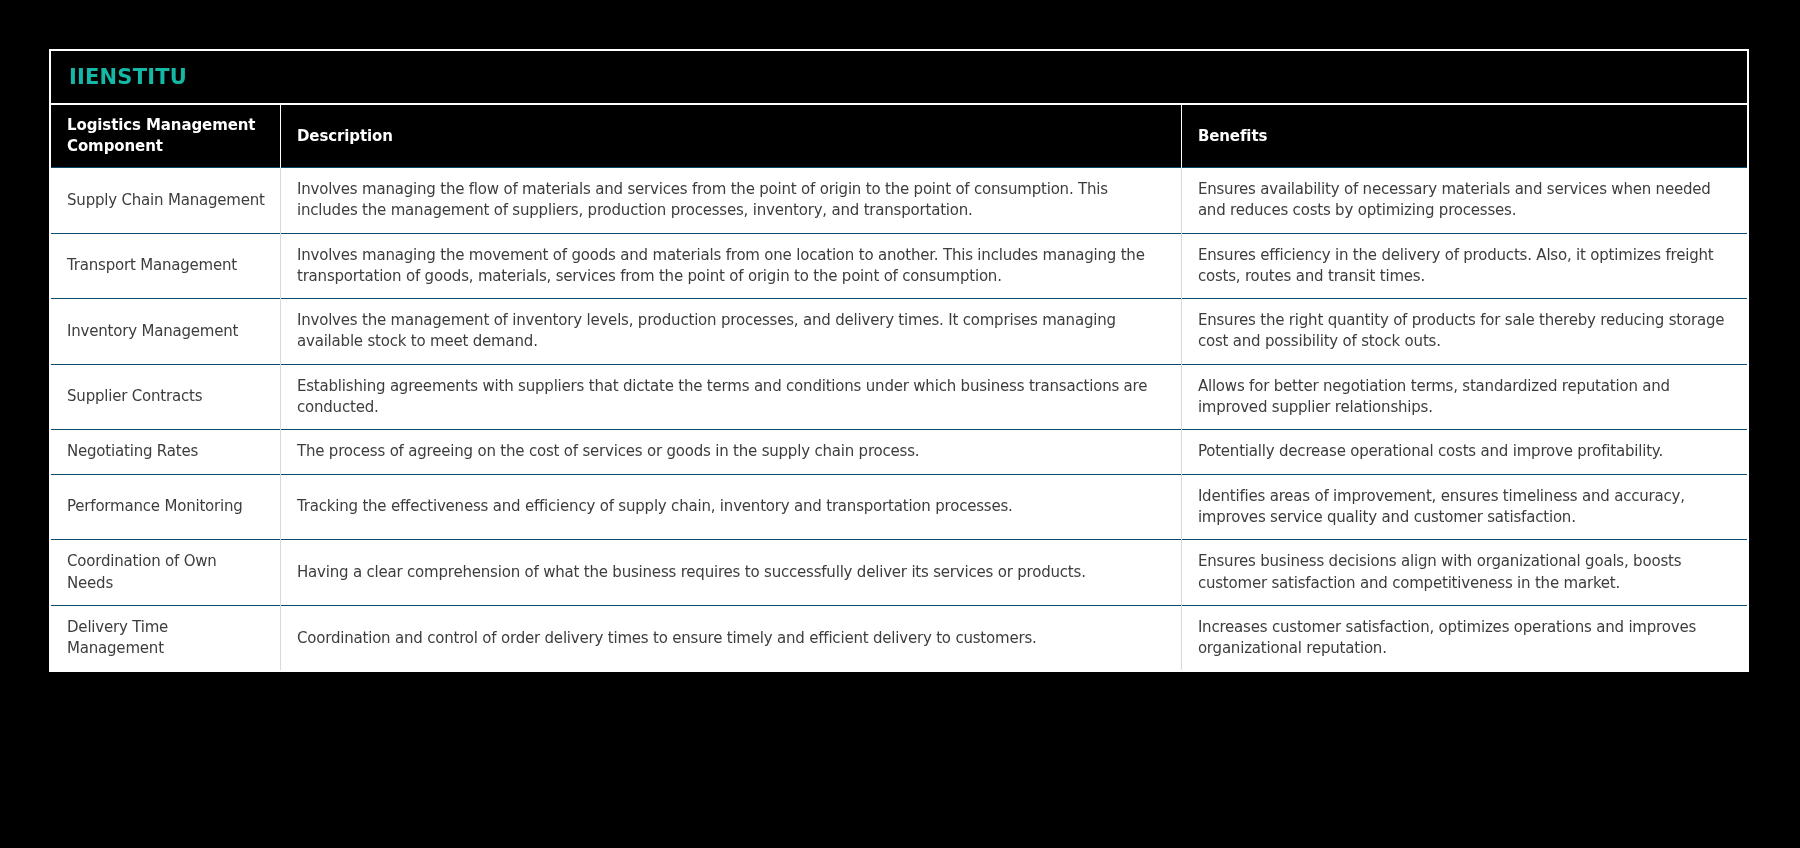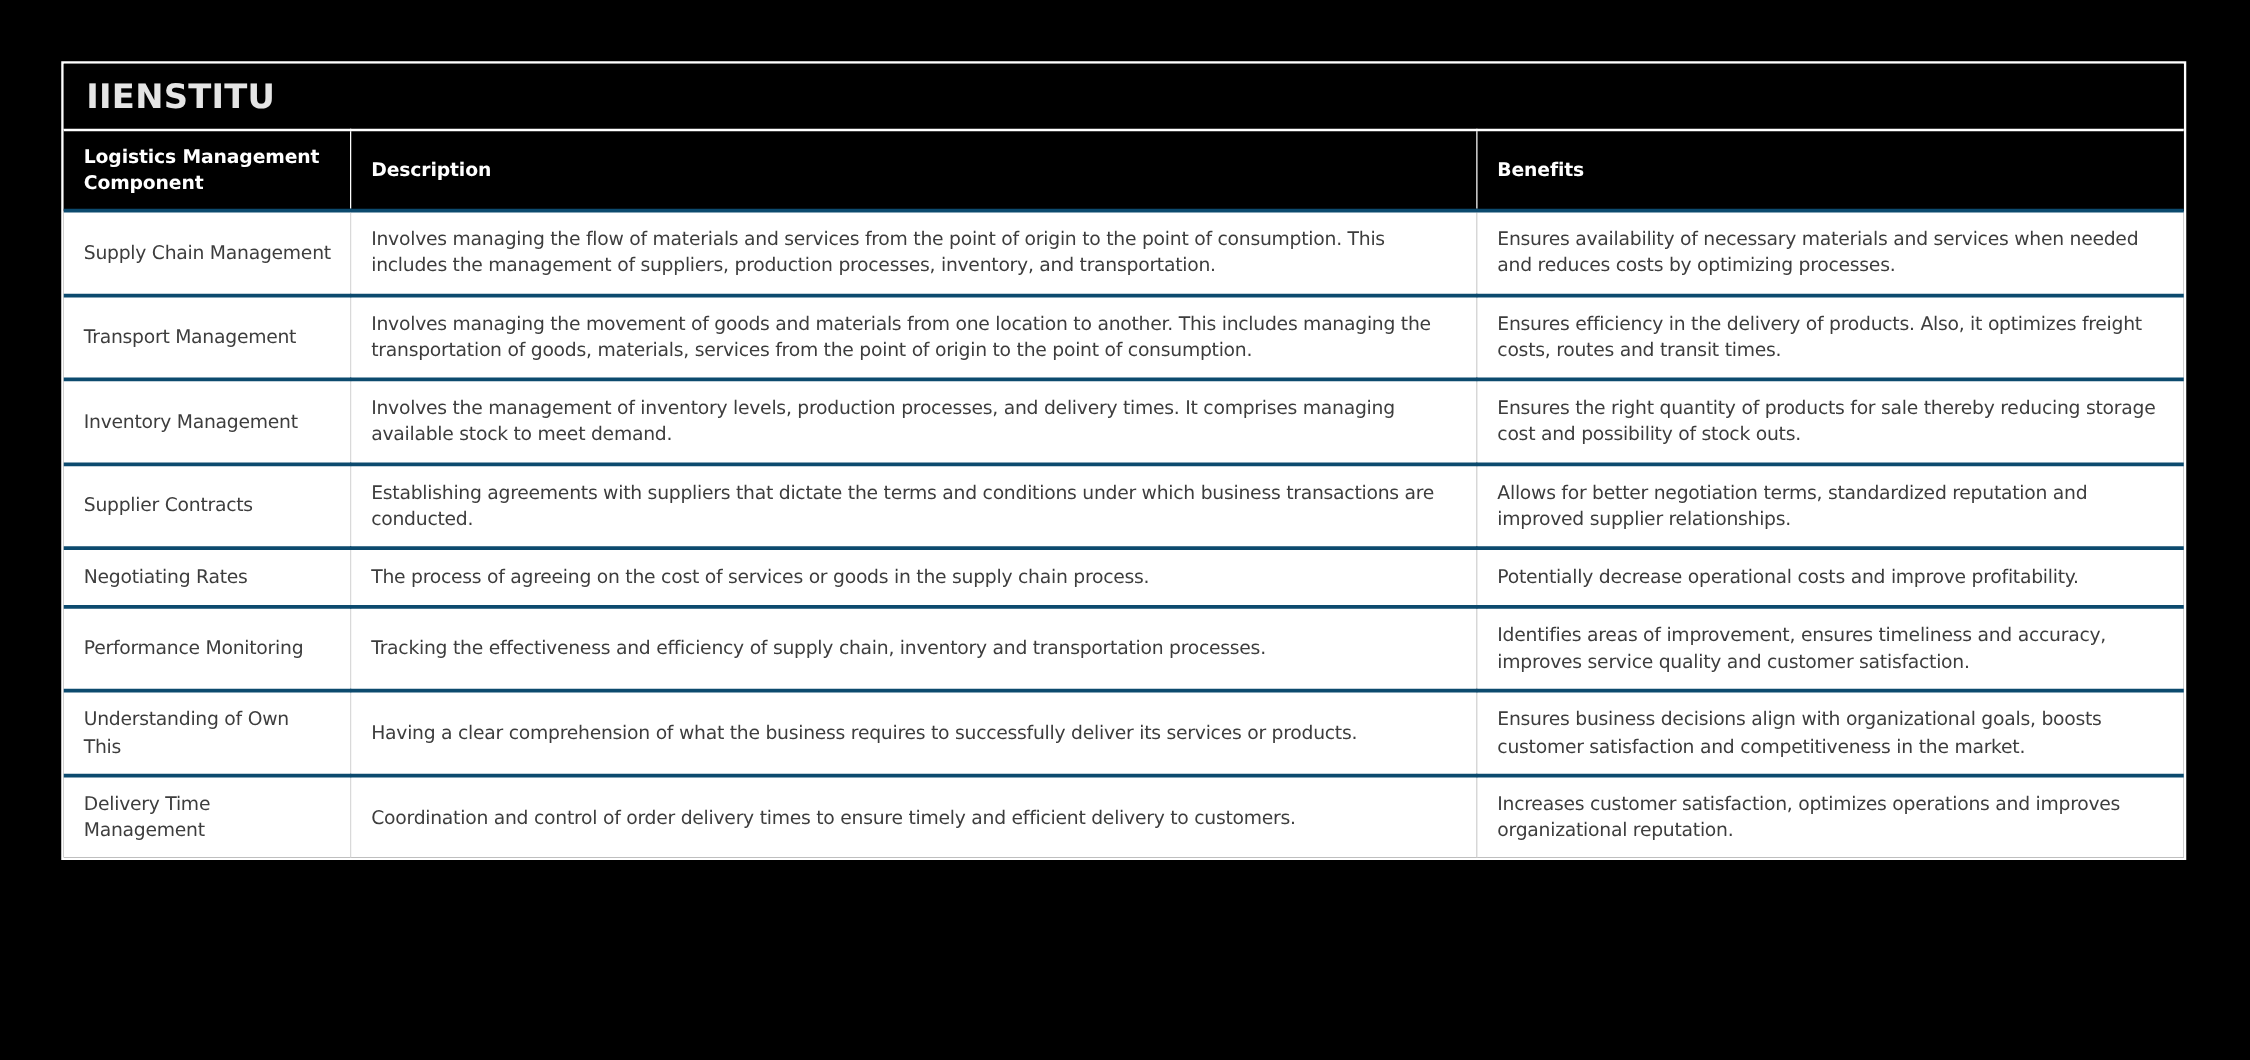--- a/index.html
+++ b/index.html
@@ -17,22 +17,22 @@
     background: #000000;
   }
   .title-bar {
     height: 52px;
     background: #000000;
     display: flex;
     align-items: center;
     padding-left: 18px;
   }
   .title-bar h1 {
-    color: #e5e5e5;
-    font-size: 27px;
+    color: #14b8a6;
+    font-size: 21px;
     font-weight: bold;
     letter-spacing: 0.2px;
   }
   table.logistics {
     width: 100%;
     border-collapse: collapse;
     table-layout: fixed;
   }
   col.c1 { width: 13.53%; }
   col.c2 { width: 53.12%; }
@@ -50,21 +50,21 @@
     vertical-align: middle;
     padding: 10px 15px 10px 16px;
     height: 61px;
     border-right: 1px solid #ffffff;
     letter-spacing: -0.1px;
     line-height: 1.4;
   }
   thead th:last-child { border-right: none; }
   tbody tr {
     background: #ffffff;
-    border-top: 3px solid #0c4a6e;
+    border-top: 1px solid #0c4a6e;
   }
   tbody td {
     color: #3d3d3d;
     font-size: 15px;
     line-height: 1.42;
     letter-spacing: -0.2px;
     vertical-align: middle;
     text-align: left;
     padding: 11px 15px 11px 16px;
     border-right: 1px solid #d9d9d9;
@@ -116,21 +116,21 @@
         <td>Negotiating Rates</td>
         <td>The process of agreeing on the cost of services or goods in the supply chain process.</td>
         <td>Potentially decrease operational costs and improve profitability.</td>
       </tr>
       <tr>
         <td>Performance Monitoring</td>
         <td>Tracking the effectiveness and efficiency of supply chain, inventory and transportation processes.</td>
         <td>Identifies areas of improvement, ensures timeliness and accuracy, improves service quality and customer satisfaction.</td>
       </tr>
       <tr>
-        <td>Understanding of Own This</td>
+        <td>Coordination of Own Needs</td>
         <td>Having a clear comprehension of what the business requires to successfully deliver its services or products.</td>
         <td>Ensures business decisions align with organizational goals, boosts customer satisfaction and competitiveness in the market.</td>
       </tr>
       <tr>
         <td>Delivery Time Management</td>
         <td>Coordination and control of order delivery times to ensure timely and efficient delivery to customers.</td>
         <td>Increases customer satisfaction, optimizes operations and improves organizational reputation.</td>
       </tr>
     </tbody>
   </table>

